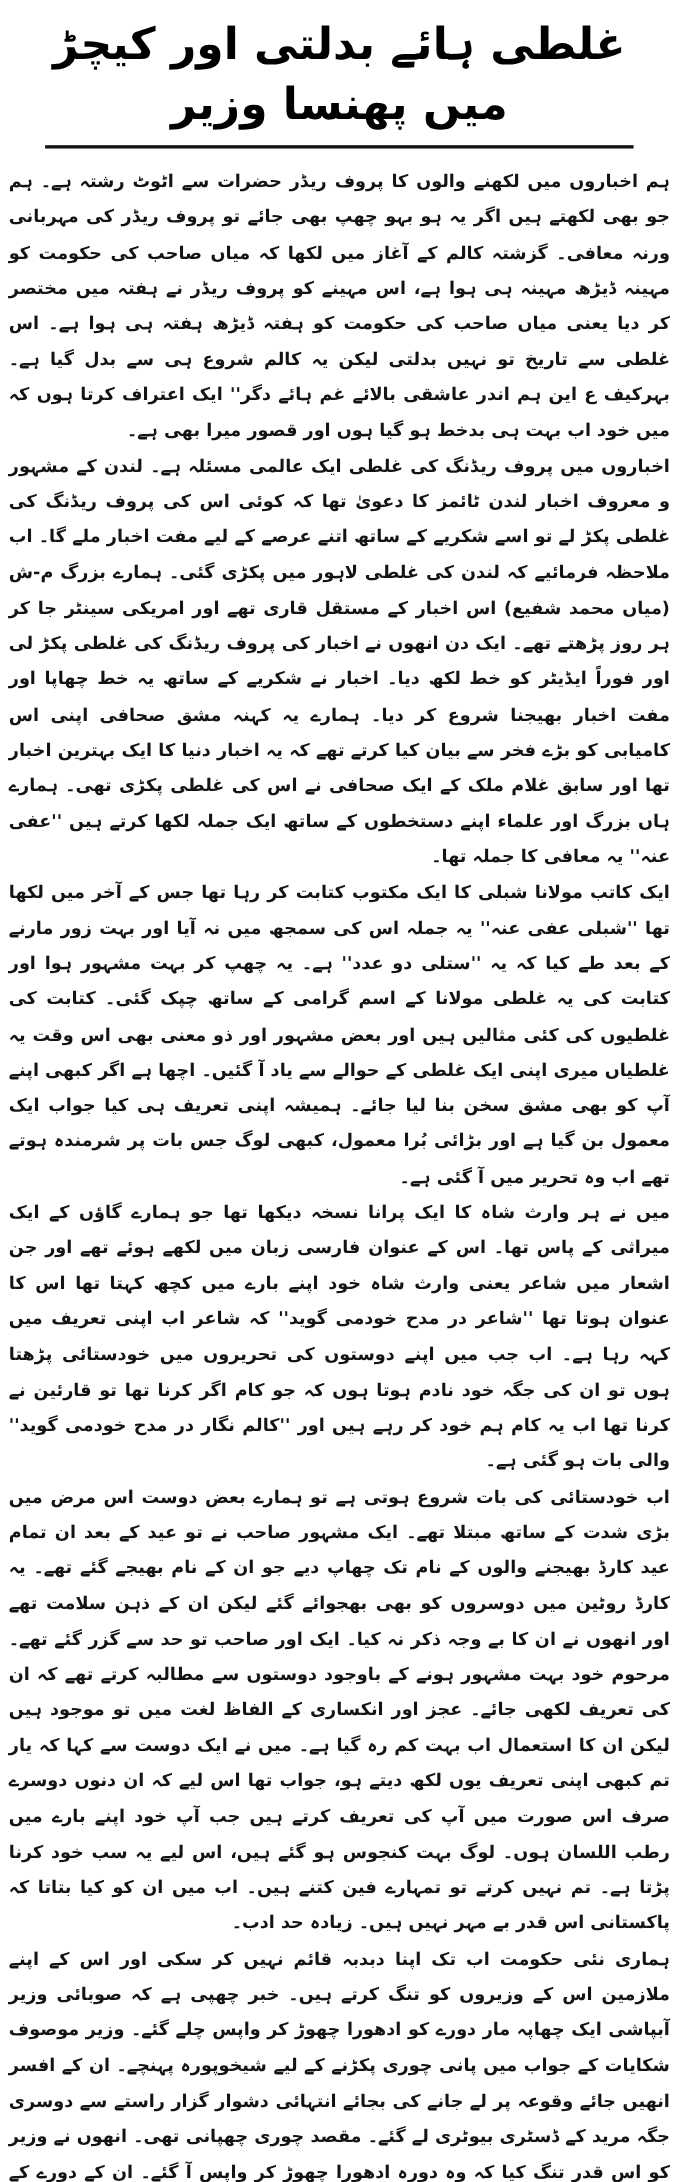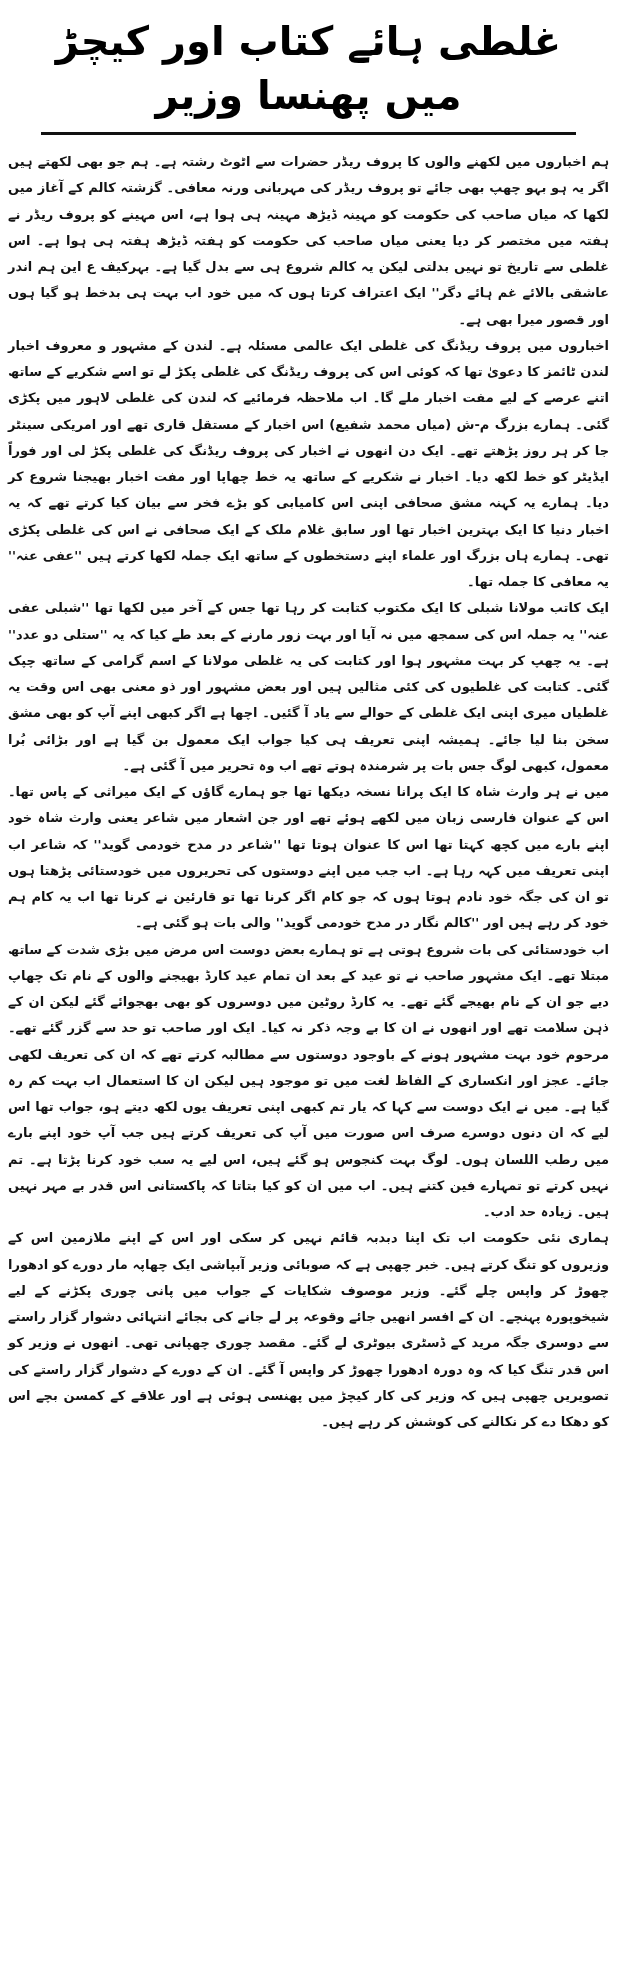--- a/index.html
+++ b/index.html
@@ -29,36 +29,36 @@
     color: #000000;
     letter-spacing: 0;
   }
   .title-rule {
     border: none;
     border-top: 3px solid #111111;
     width: 92%;
     margin: 10px auto 14px auto;
   }
   .article-body p {
-    font-size: 13px;
+    font-size: 16px;
     font-weight: bold;
     line-height: 2.02;
     text-align: justify;
     text-align-last: right;
     color: #141414;
     margin: 0;
   }
 </style>
 </head>
 <body>
 
 <div class="page">
 
   <div class="masthead">
-    <h1 class="article-title">غلطی ہائے کتاب اور کیچڑ میں پھنسا وزیر</h1>
+    <h1 class="article-title">غلطی ہائے بدلتی اور کیچڑ میں پھنسا وزیر</h1>
     <hr class="title-rule">
   </div>
 
   <div class="article-body">
       <p>ہم اخباروں میں لکھنے والوں کا پروف ریڈر حضرات سے اٹوٹ رشتہ ہے۔ ہم جو بھی لکھتے ہیں اگر یہ ہو بہو چھپ بھی جائے تو پروف ریڈر کی مہربانی ورنہ معافی۔ گزشتہ کالم کے آغاز میں لکھا کہ میاں صاحب کی حکومت کو مہینہ ڈیڑھ مہینہ ہی ہوا ہے، اس مہینے کو پروف ریڈر نے ہفتہ میں مختصر کر دیا یعنی میاں صاحب کی حکومت کو ہفتہ ڈیڑھ ہفتہ ہی ہوا ہے۔ اس غلطی سے تاریخ تو نہیں بدلتی لیکن یہ کالم شروع ہی سے بدل گیا ہے۔ بہرکیف ع این ہم اندر عاشقی بالائے غم ہائے دگر'' ایک اعتراف کرتا ہوں کہ میں خود اب بہت ہی بدخط ہو گیا ہوں اور قصور میرا بھی ہے۔</p>
       <p>اخباروں میں پروف ریڈنگ کی غلطی ایک عالمی مسئلہ ہے۔ لندن کے مشہور و معروف اخبار لندن ٹائمز کا دعویٰ تھا کہ کوئی اس کی پروف ریڈنگ کی غلطی پکڑ لے تو اسے شکریے کے ساتھ اتنے عرصے کے لیے مفت اخبار ملے گا۔ اب ملاحظہ فرمائیے کہ لندن کی غلطی لاہور میں پکڑی گئی۔ ہمارے بزرگ م-ش (میاں محمد شفیع) اس اخبار کے مستقل قاری تھے اور امریکی سینٹر جا کر ہر روز پڑھتے تھے۔ ایک دن انھوں نے اخبار کی پروف ریڈنگ کی غلطی پکڑ لی اور فوراً ایڈیٹر کو خط لکھ دیا۔ اخبار نے شکریے کے ساتھ یہ خط چھاپا اور مفت اخبار بھیجنا شروع کر دیا۔ ہمارے یہ کہنہ مشق صحافی اپنی اس کامیابی کو بڑے فخر سے بیان کیا کرتے تھے کہ یہ اخبار دنیا کا ایک بہترین اخبار تھا اور سابق غلام ملک کے ایک صحافی نے اس کی غلطی پکڑی تھی۔ ہمارے ہاں بزرگ اور علماء اپنے دستخطوں کے ساتھ ایک جملہ لکھا کرتے ہیں ''عفی عنہ'' یہ معافی کا جملہ تھا۔</p>
       <p>ایک کاتب مولانا شبلی کا ایک مکتوب کتابت کر رہا تھا جس کے آخر میں لکھا تھا ''شبلی عفی عنہ'' یہ جملہ اس کی سمجھ میں نہ آیا اور بہت زور مارنے کے بعد طے کیا کہ یہ ''ستلی دو عدد'' ہے۔ یہ چھپ کر بہت مشہور ہوا اور کتابت کی یہ غلطی مولانا کے اسم گرامی کے ساتھ چپک گئی۔ کتابت کی غلطیوں کی کئی مثالیں ہیں اور بعض مشہور اور ذو معنی بھی اس وقت یہ غلطیاں میری اپنی ایک غلطی کے حوالے سے یاد آ گئیں۔ اچھا ہے اگر کبھی اپنے آپ کو بھی مشق سخن بنا لیا جائے۔ ہمیشہ اپنی تعریف ہی کیا جواب ایک معمول بن گیا ہے اور بڑائی بُرا معمول، کبھی لوگ جس بات پر شرمندہ ہوتے تھے اب وہ تحریر میں آ گئی ہے۔</p>
       <p>میں نے ہر وارث شاہ کا ایک پرانا نسخہ دیکھا تھا جو ہمارے گاؤں کے ایک میراثی کے پاس تھا۔ اس کے عنوان فارسی زبان میں لکھے ہوئے تھے اور جن اشعار میں شاعر یعنی وارث شاہ خود اپنے بارے میں کچھ کہتا تھا اس کا عنوان ہوتا تھا ''شاعر در مدح خودمی گوید'' کہ شاعر اب اپنی تعریف میں کہہ رہا ہے۔ اب جب میں اپنے دوستوں کی تحریروں میں خودستائی پڑھتا ہوں تو ان کی جگہ خود نادم ہوتا ہوں کہ جو کام اگر کرنا تھا تو قارئین نے کرنا تھا اب یہ کام ہم خود کر رہے ہیں اور ''کالم نگار در مدح خودمی گوید'' والی بات ہو گئی ہے۔</p>
       <p>اب خودستائی کی بات شروع ہوتی ہے تو ہمارے بعض دوست اس مرض میں بڑی شدت کے ساتھ مبتلا تھے۔ ایک مشہور صاحب نے تو عید کے بعد ان تمام عید کارڈ بھیجنے والوں کے نام تک چھاپ دیے جو ان کے نام بھیجے گئے تھے۔ یہ کارڈ روٹین میں دوسروں کو بھی بھجوائے گئے لیکن ان کے ذہن سلامت تھے اور انھوں نے ان کا بے وجہ ذکر نہ کیا۔ ایک اور صاحب تو حد سے گزر گئے تھے۔ مرحوم خود بہت مشہور ہونے کے باوجود دوستوں سے مطالبہ کرتے تھے کہ ان کی تعریف لکھی جائے۔ عجز اور انکساری کے الفاظ لغت میں تو موجود ہیں لیکن ان کا استعمال اب بہت کم رہ گیا ہے۔ میں نے ایک دوست سے کہا کہ یار تم کبھی اپنی تعریف یوں لکھ دیتے ہو، جواب تھا اس لیے کہ ان دنوں دوسرے صرف اس صورت میں آپ کی تعریف کرتے ہیں جب آپ خود اپنے بارے میں رطب اللسان ہوں۔ لوگ بہت کنجوس ہو گئے ہیں، اس لیے یہ سب خود کرنا پڑتا ہے۔ تم نہیں کرتے تو تمہارے فین کتنے ہیں۔ اب میں ان کو کیا بتاتا کہ پاکستانی اس قدر بے مہر نہیں ہیں۔ زیادہ حد ادب۔</p>
       <p>ہماری نئی حکومت اب تک اپنا دبدبہ قائم نہیں کر سکی اور اس کے اپنے ملازمین اس کے وزیروں کو تنگ کرتے ہیں۔ خبر چھپی ہے کہ صوبائی وزیر آبپاشی ایک چھاپہ مار دورے کو ادھورا چھوڑ کر واپس چلے گئے۔ وزیر موصوف شکایات کے جواب میں پانی چوری پکڑنے کے لیے شیخوپورہ پہنچے۔ ان کے افسر انھیں جائے وقوعہ پر لے جانے کی بجائے انتہائی دشوار گزار راستے سے دوسری جگہ مرید کے ڈسٹری بیوٹری لے گئے۔ مقصد چوری چھپانی تھی۔ انھوں نے وزیر کو اس قدر تنگ کیا کہ وہ دورہ ادھورا چھوڑ کر واپس آ گئے۔ ان کے دورے کے دشوار گزار راستے کی تصویریں چھپی ہیں کہ وزیر کی کار کیچڑ میں پھنسی ہوئی ہے اور علاقے کے کمسن بچے اس کو دھکا دے کر نکالنے کی کوشش کر رہے ہیں۔</p>

